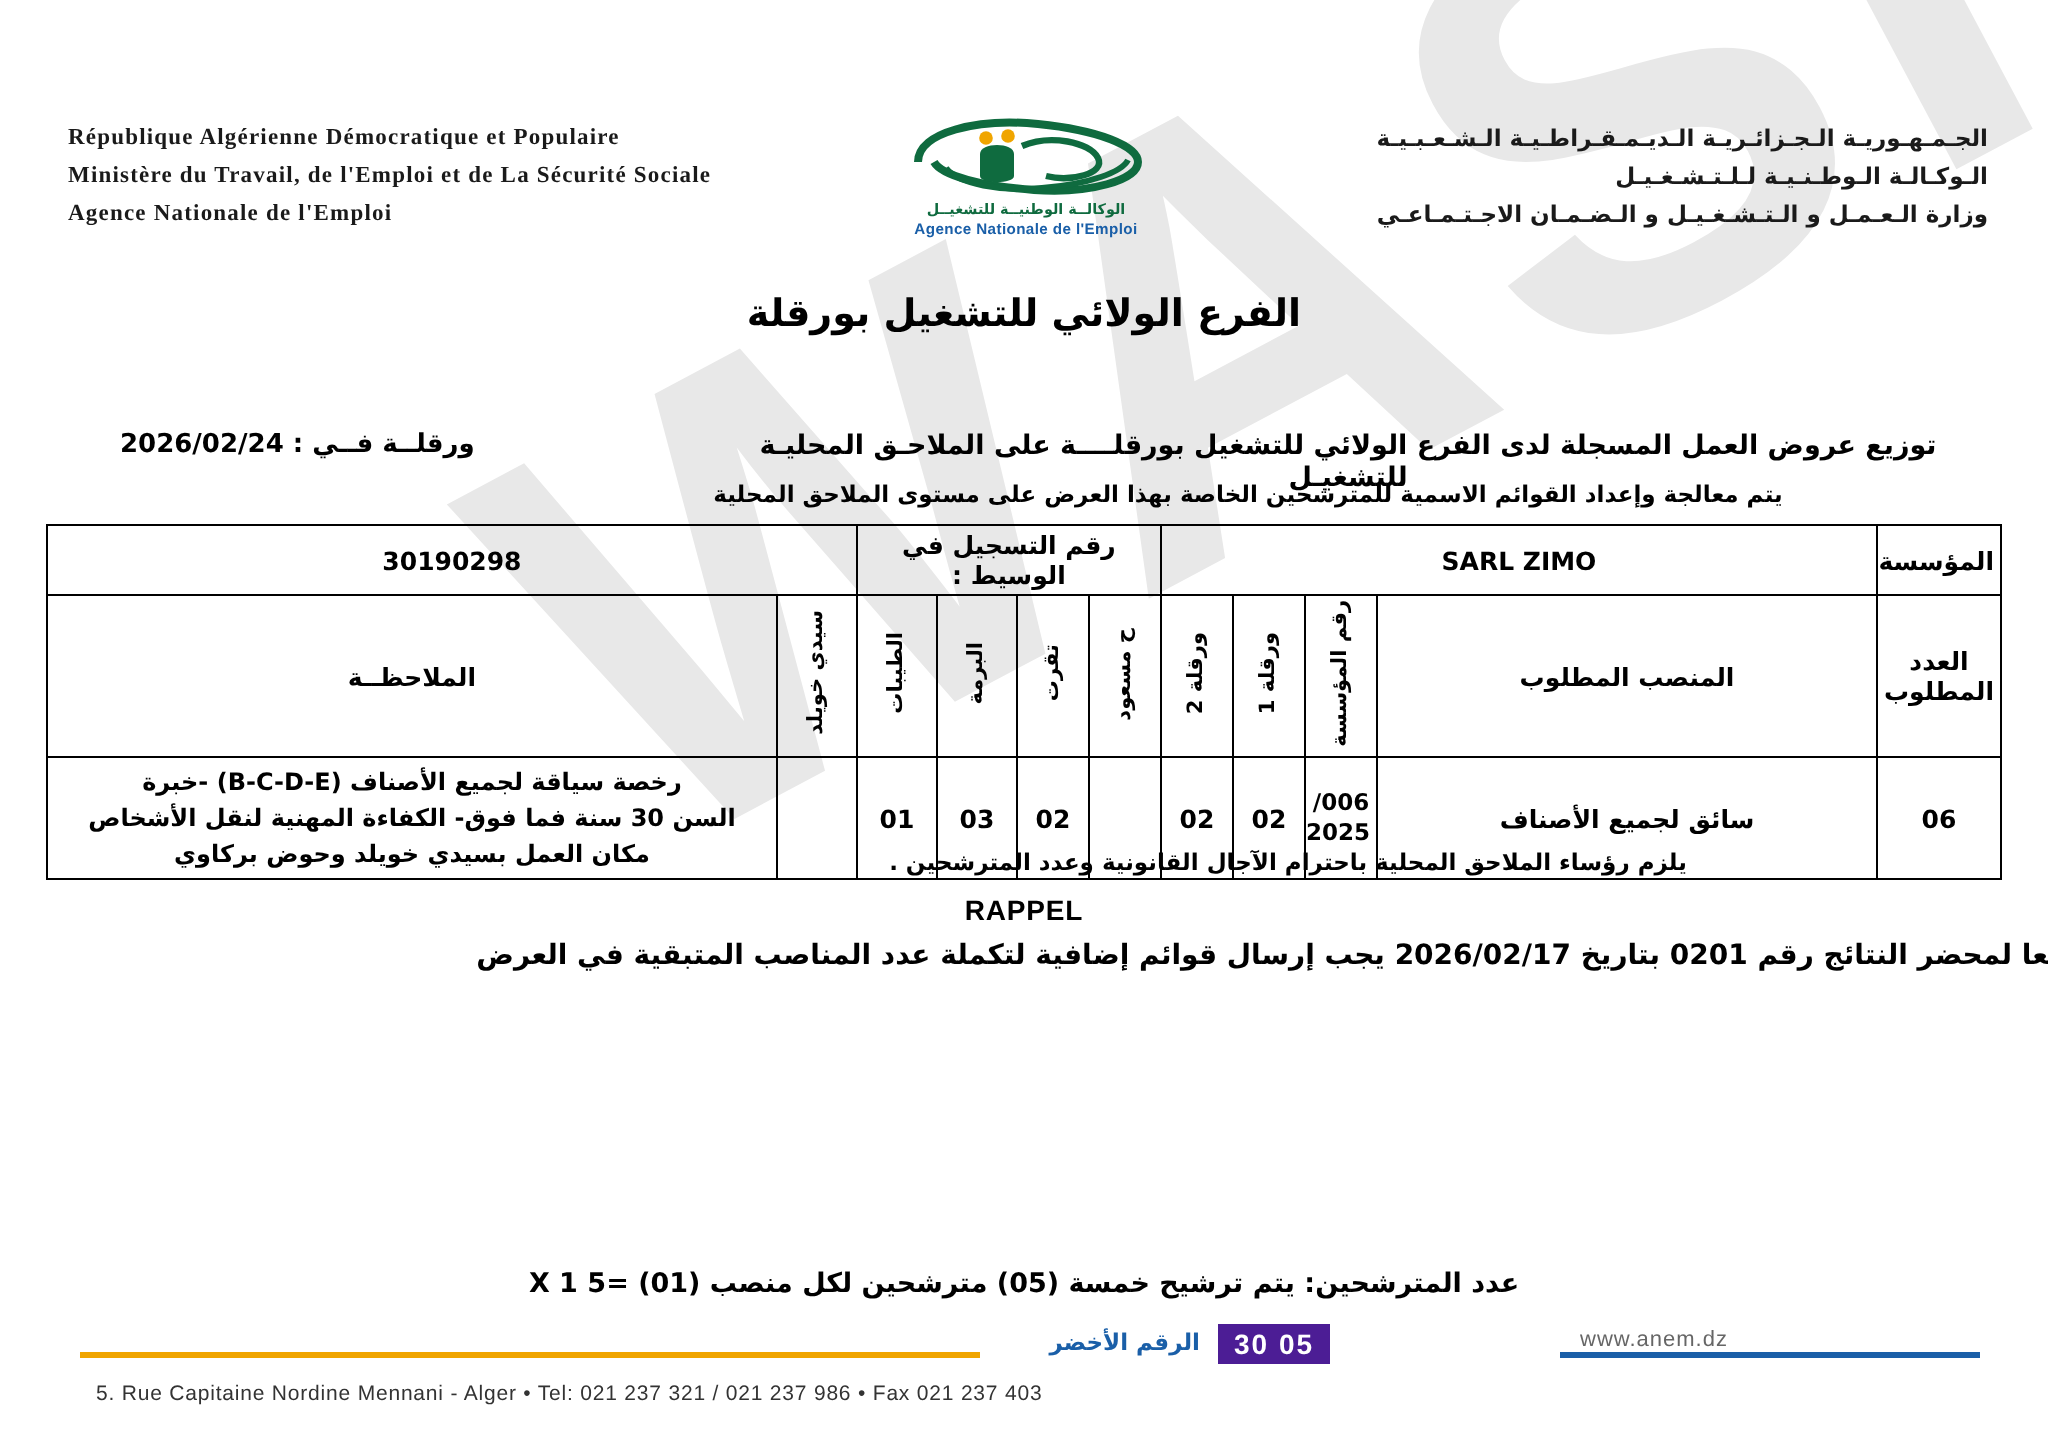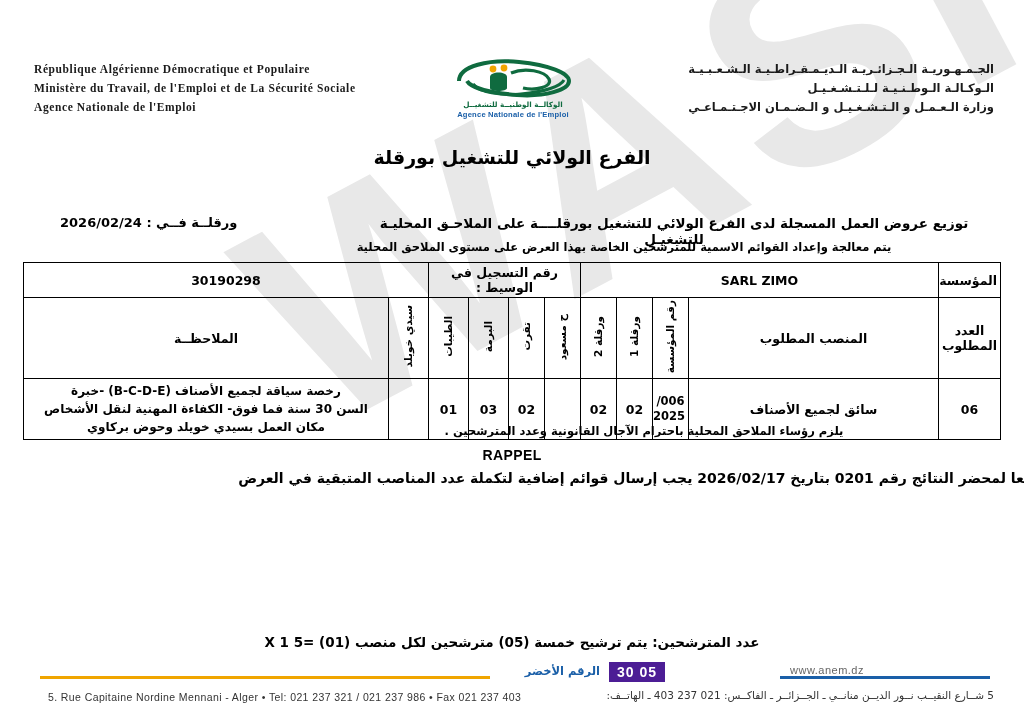--- a/index.html
+++ b/index.html
@@ -424,15 +424,14 @@
   <div class="footer-rules">
     <div class="rule orange" style="left:40px; top:4px; width:450px;"></div>
     <div class="rule blue" style="left:780px; top:4px; width:210px;"></div>
   </div>
 
   <div class="footer-green-label">الرقم الأخضر</div>
   <div class="footer-green">30 05</div>
   <div class="footer-site">www.anem.dz</div>
 
   <div class="footer-addr-fr">5. Rue  Capitaine  Nordine  Mennani  -  Alger  •  Tel: 021 237 321 / 021 237 986  •  Fax 021 237 403</div>
-  <div class="footer-addr-ar">5 شــارع النقيــب نــور الديــن منانــي ـ الجــزائــر ـ الفاكــس: 021 237 403 ـ الهاتــف:</div>
 
 </div>
 
 </body></html>

